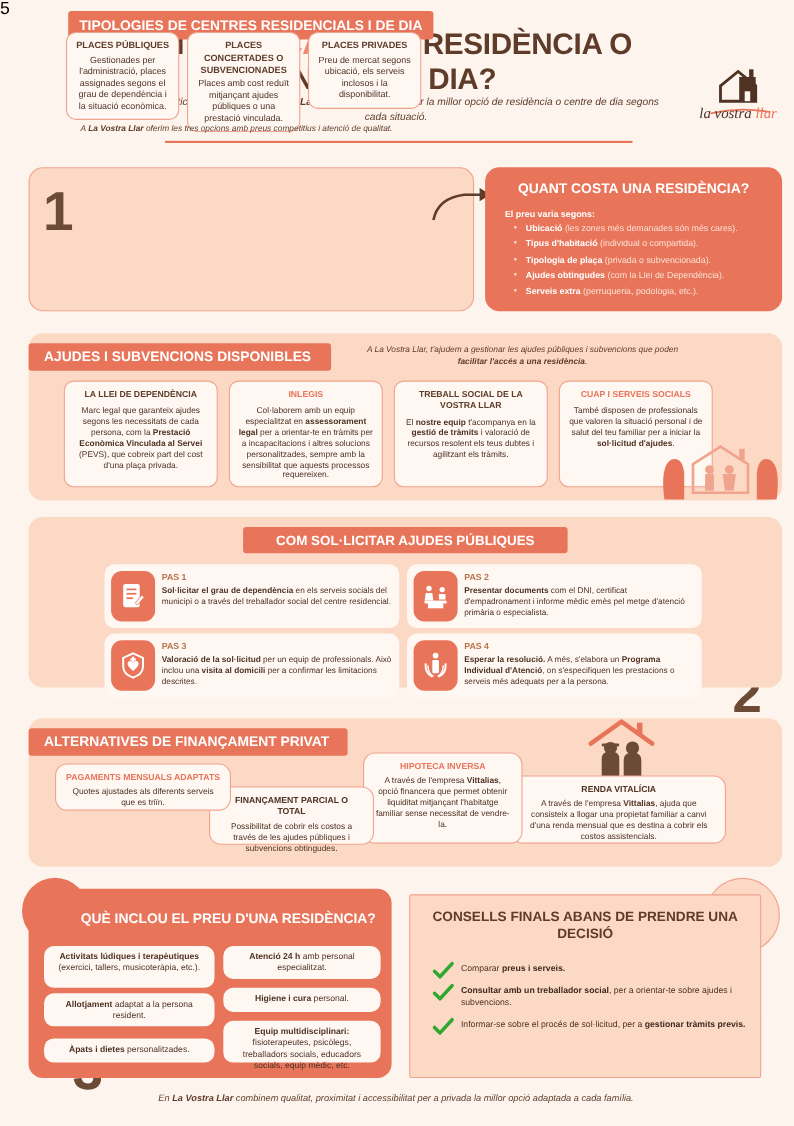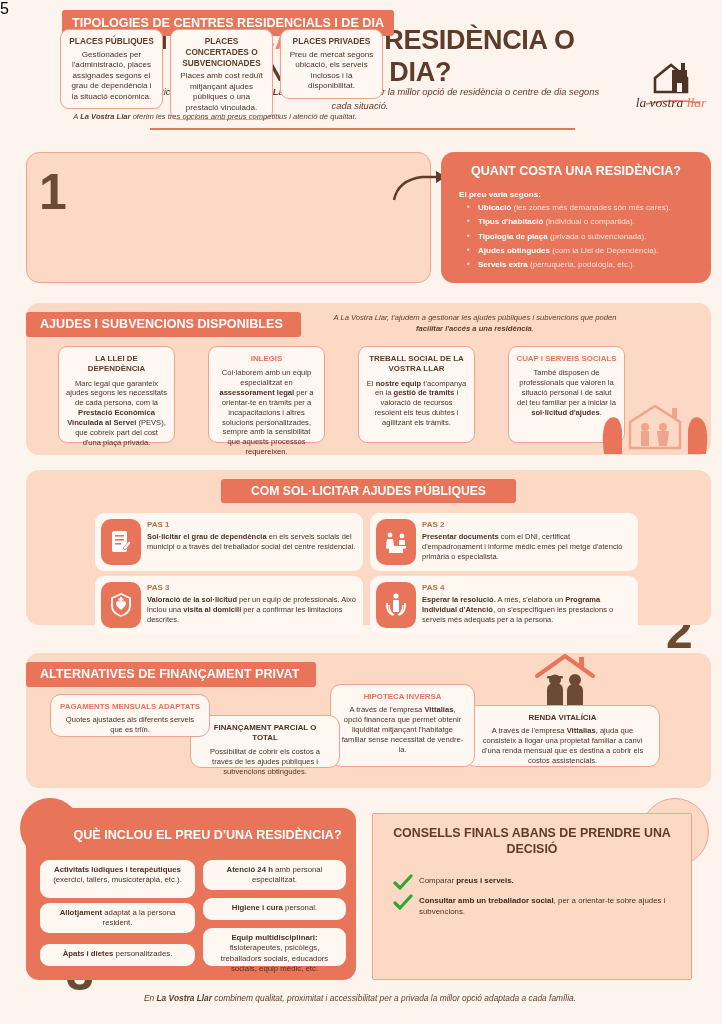--- a/index.html
+++ b/index.html
@@ -93,21 +93,21 @@
   #arrow { position: absolute; left: 392px; top: 168px; }
 
   
   #sec2 { left: 26px; top: 303px; width: 685px; height: 152px;
           background: #FBD9C4; }
   #sec2-bar { left: 26px; top: 312px; width: 275px; height: 25px;
               font-size: 12.6px; border-radius: 3px; justify-content: flex-start;
               padding-left: 14px; text-align: left; }
   #sec2-note { left: 330px; top: 313px; width: 290px; font-size: 7.6px; }
   #sec2 .bignum { left: 640px; top: 305px; font-size: 48px; }
-  .s2card { width: 117px; top: 346px; height: 97px; font-size: 7.6px;
+  .s2card { width: 140px; top: 346px; height: 97px; font-size: 7.6px;
             display: flex; flex-direction: column; justify-content: flex-start;
             padding-top: 7px; }
   #s2c1 { left: 58px; } #s2c2 { left: 208px; } #s2c3 { left: 358px; } #s2c4 { left: 508px; }
   .s2card .ch { font-size: 7.9px; margin-bottom: 4px; }
   #hands { position: absolute; left: 600px; top: 396px; }
 
   
   #sec3 { left: 26px; top: 470px; width: 685px; height: 155px;
           background: #FBD9C4; }
   #sec3 .bignum { left: 40px; top: 478px; font-size: 50px; }
@@ -413,20 +413,26 @@
               <path d="M2 9 L7 14 L18 2" stroke="#2FA82F" stroke-width="3.2" fill="none" stroke-linecap="round" stroke-linejoin="round"></path>
             </svg></span>
         <span>Comparar </span><b>preus i serveis.</b><span></span>
       </div>
       <div class="tipline">
         <span class="tipcheck"><svg width="20" height="17" viewBox="0 0 20 17">
               <path d="M2 9 L7 14 L18 2" stroke="#2FA82F" stroke-width="3.2" fill="none" stroke-linecap="round" stroke-linejoin="round"></path>
             </svg></span>
         <span></span><b>Consultar amb un treballador social</b><span>, per a orientar-te sobre ajudes i subvencions.</span>
       </div>
+      <div class="tipline">
+        <span class="tipcheck"><svg width="20" height="17" viewBox="0 0 20 17">
+              <path d="M2 9 L7 14 L18 2" stroke="#2FA82F" stroke-width="3.2" fill="none" stroke-linecap="round" stroke-linejoin="round"></path>
+            </svg></span>
+        <span>Informar-se sobre el procés de sol·licitud, per a </span><b>gestionar tràmits previs.</b><span></span>
+      </div>
     </div>
   </div>
 
   <div id="footer">
     <span>En </span><b>La Vostra Llar</b><span> combinem qualitat, proximitat i accessibilitat per a privada la millor opció adaptada a cada família.</span>
   </div>
 
 </div>
 
 </body></html>

